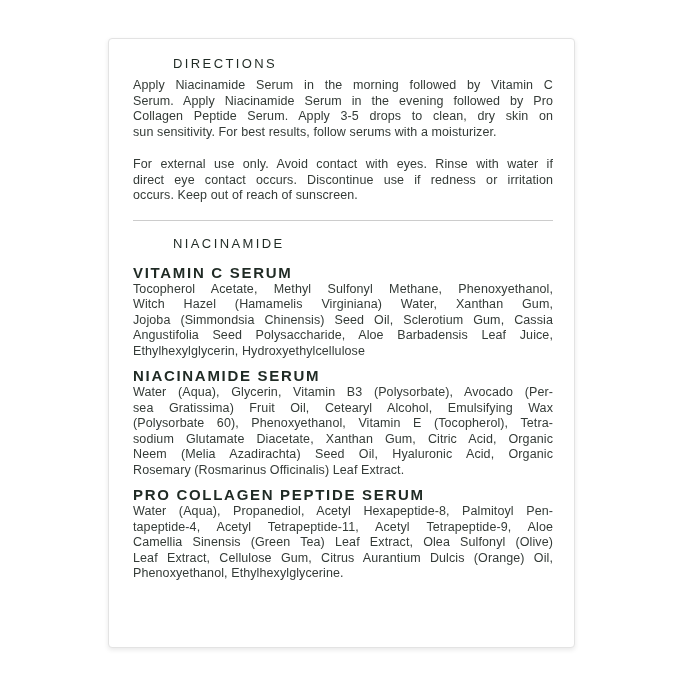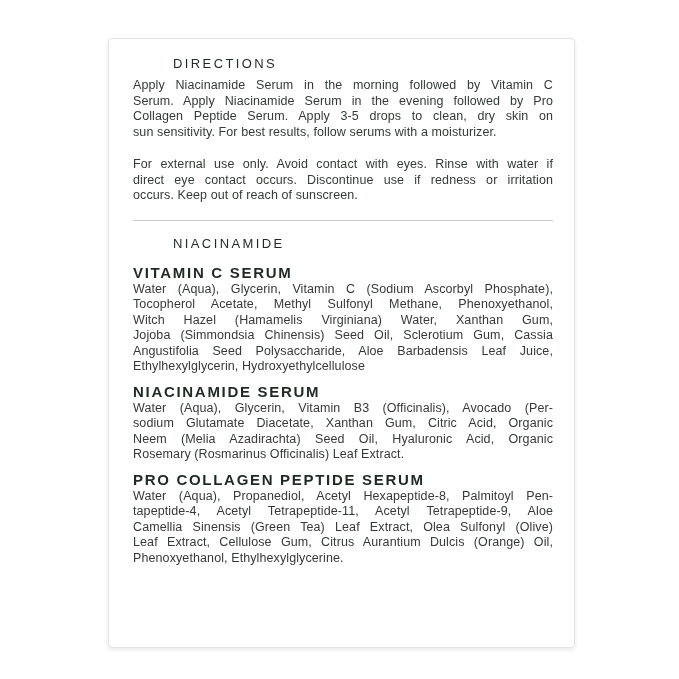--- a/index.html
+++ b/index.html
@@ -92,33 +92,34 @@
         <div class="line last">occurs. Keep out of reach of sunscreen.</div>
       </div>
 
     <hr class="divider">
 
     <h1 class="h-main heading-ingredients">NIACINAMIDE</h1>
 
     <section class="ingredient-section">
       <h2 class="h-sub">VITAMIN C SERUM</h2>
       <div class="para">
-          <div class="line">Water (Aqua), Glycerin, Vitamin C (Sodium Ascorbyl Phosphate),</div>
           <div class="line">Tocopherol Acetate, Methyl Sulfonyl Methane, Phenoxyethanol,</div>
           <div class="line">Witch Hazel (Hamamelis Virginiana) Water, Xanthan Gum,</div>
           <div class="line">Jojoba (Simmondsia Chinensis) Seed Oil, Sclerotium Gum, Cassia</div>
           <div class="line">Angustifolia Seed Polysaccharide, Aloe Barbadensis Leaf Juice,</div>
           <div class="line last">Ethylhexylglycerin, Hydroxyethylcellulose</div>
         </div>
     </section>
 
     <section class="ingredient-section">
       <h2 class="h-sub">NIACINAMIDE SERUM</h2>
       <div class="para">
-          <div class="line">Water (Aqua), Glycerin, Vitamin B3 (Officinalis), Avocado (Per-</div>
+          <div class="line">Water (Aqua), Glycerin, Vitamin B3 (Polysorbate), Avocado (Per-</div>
+          <div class="line">sea Gratissima) Fruit Oil, Cetearyl Alcohol, Emulsifying Wax</div>
+          <div class="line">(Polysorbate 60), Phenoxyethanol, Vitamin E (Tocopherol), Tetra-</div>
           <div class="line">sodium Glutamate Diacetate, Xanthan Gum, Citric Acid, Organic</div>
           <div class="line">Neem (Melia Azadirachta) Seed Oil, Hyaluronic Acid, Organic</div>
           <div class="line last">Rosemary (Rosmarinus Officinalis) Leaf Extract.</div>
         </div>
     </section>
 
     <section class="ingredient-section">
       <h2 class="h-sub">PRO COLLAGEN PEPTIDE SERUM</h2>
       <div class="para">
           <div class="line">Water (Aqua), Propanediol, Acetyl Hexapeptide-8, Palmitoyl Pen-</div>

